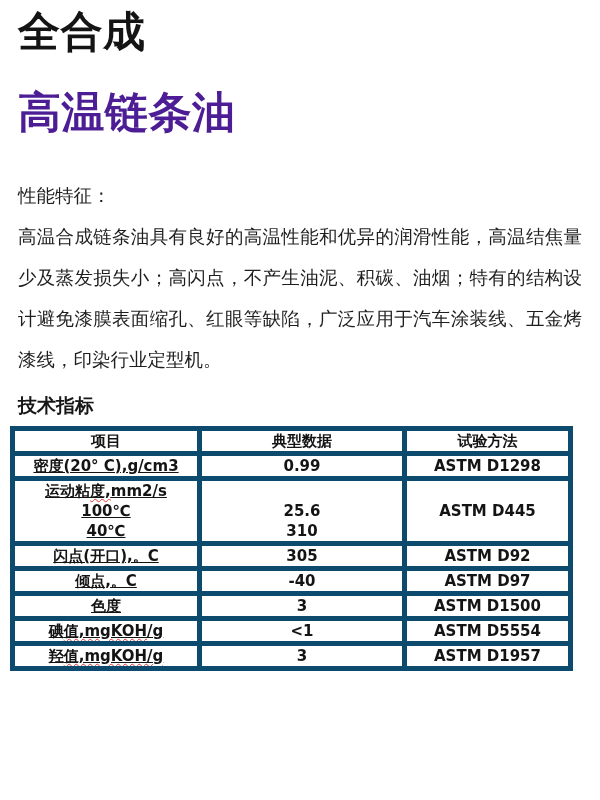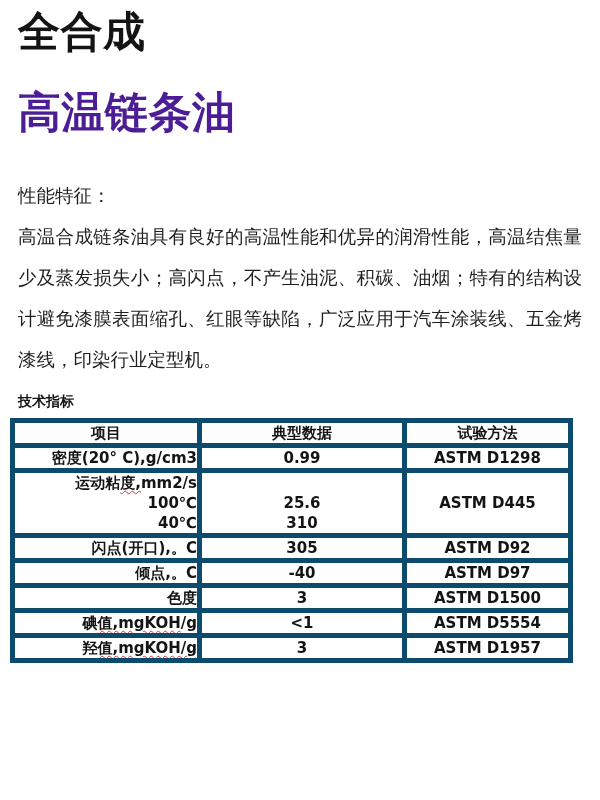--- a/index.html
+++ b/index.html
@@ -11,33 +11,33 @@
   .page { padding:8px 18px 0 18px; box-sizing:border-box; }
 
   .title { font-size:42px; font-weight:700; color:#141414;
            margin:0; line-height:1.15; letter-spacing:0.5px; }
   .title.red { margin-top:32px; font-size:43px; }
 
   .bodytext { margin-top:37px; font-size:18.5px; line-height:41px; color:#1e1e1e; }
   .bodytext p { margin:0; }
   .just { text-align:justify; }
 
-  .tbl-label { margin-top:13px; margin-bottom:7px; font-size:14px;
+  .tbl-label { margin-top:13px; margin-bottom:7px; font-size:19px;
                font-weight:600; color:#161616; }
 
   table.spec { border-collapse:collapse; table-layout:fixed;
                width:558px; margin-left:-8px;
                font-size:15px; font-weight:600; color:#141414;
                border:2px solid #1c1c1c; }
   col.c1 { width:187px; } col.c2 { width:205px; } col.c3 { width:166px; }
   .spec th, .spec td { border:5px solid #0c4a6e; padding:0;
                        height:20px; line-height:20px; vertical-align:middle;
                        overflow:hidden; white-space:nowrap; }
   .spec th { font-weight:600; text-align:center; }
-  td.lbl { text-align:right; padding-left:0; }
+  td.lbl { text-align:center; padding-left:0;text-decoration:underline; }
   td.val, td.mth { text-align:center; }
   .ln { height:20px; line-height:20px; }
   .wv { text-decoration-line:underline; text-decoration-style:wavy;
         text-decoration-color:#e03434; text-decoration-thickness:1px;
         text-underline-offset:2px; }
 </style>
 </head>
 <body>
 
 <div class="page">

